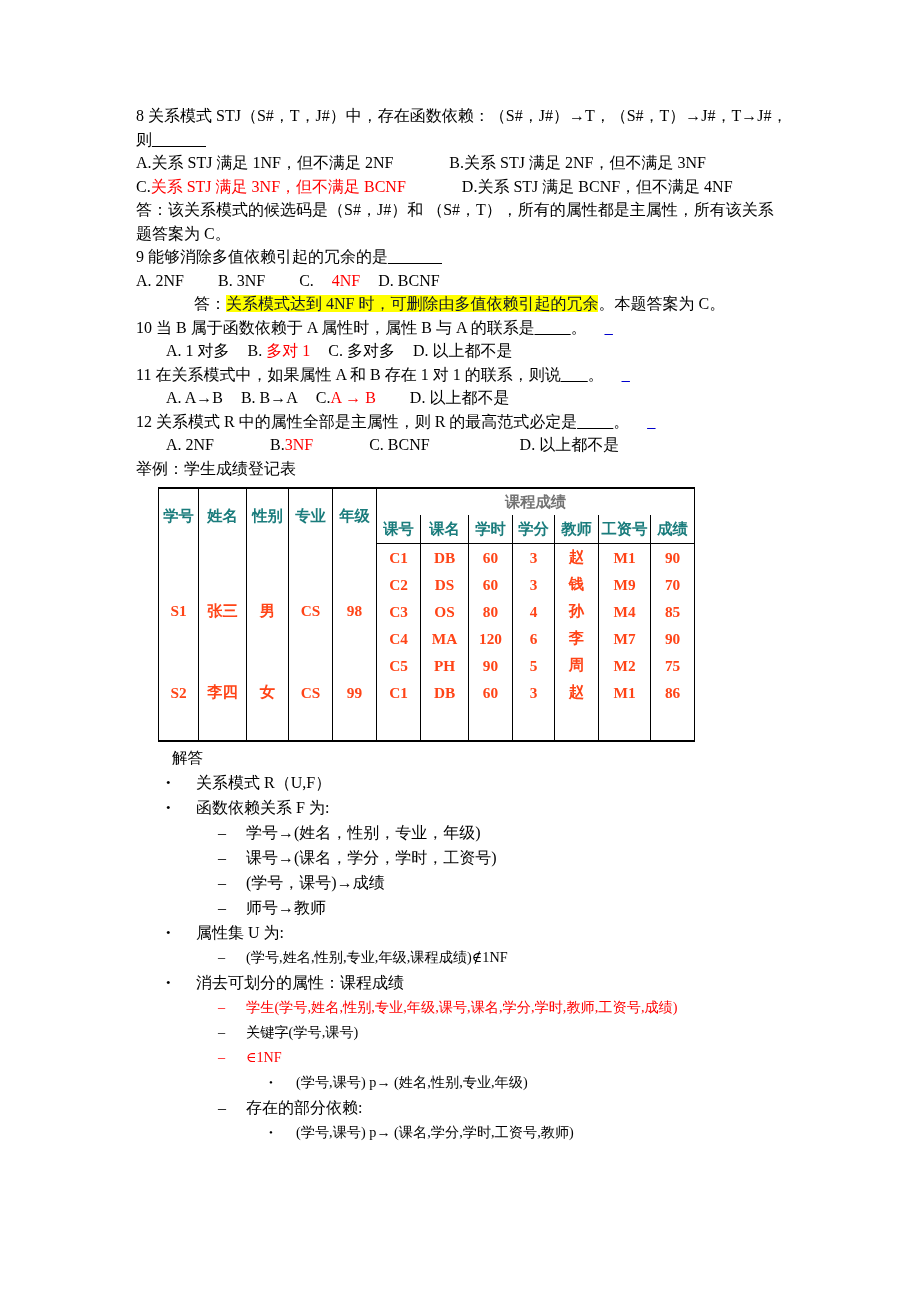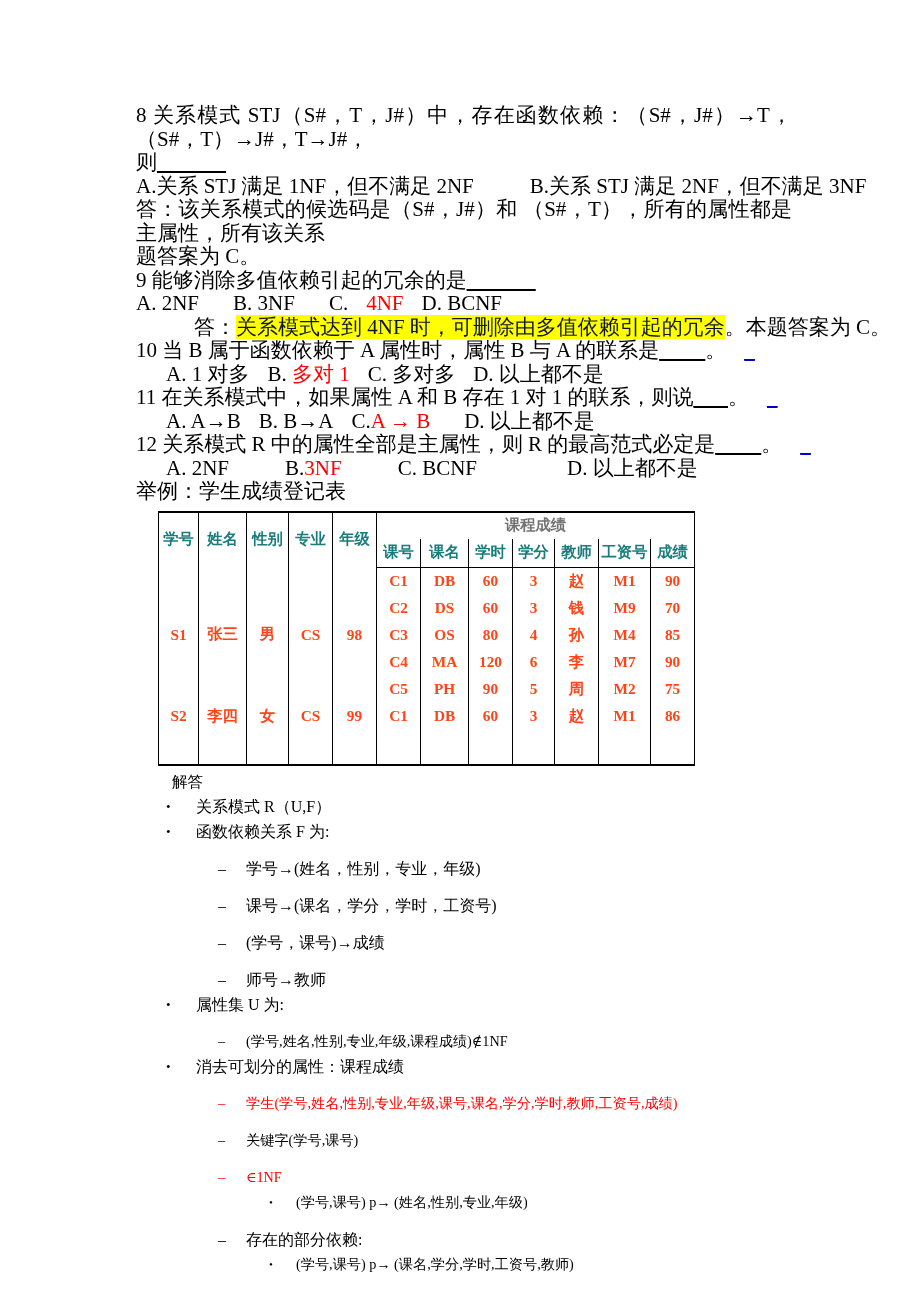--- a/index.html
+++ b/index.html
@@ -21,21 +21,21 @@
     padding: 0;
     box-sizing: border-box;
   }
   .content {
     position: absolute;
     left: 136px;
     top: 104px;
     width: 656px;
   }
   .line {
-    font-size: 21px;
+    font-size: 16px;
     line-height: 23.5px;
     white-space: nowrap;
   }
   .just {
     white-space: normal;
     text-align: justify;
     text-justify: inter-ideograph;
   }
   .red { color: #ff0000; }
   .hl { background: #ffff00; color: #0f172a; }
@@ -96,21 +96,21 @@
   td.vspan { vertical-align: top; padding-top: 5px; }
   tr.pad td { height: 34px; }
 
   
   .bl {
     font-size: 16px;
     line-height: 25px;
     position: relative;
   }
   .b1 { padding-left: 60px; }
-  .b2 { padding-left: 110px; margin-top: 12px; }
+  .b2 { padding-left: 110px; }
   .b3 { padding-left: 160px; }
   .bullet-dot::before {
     content: "\2022";
     position: absolute;
     left: 30px;
     font-size: 13px;
   }
   .b2.dash::before {
     content: "\2013";
     position: absolute;
@@ -130,20 +130,23 @@
 
 <div class="page">
   <div class="content">
 
     <div class="line just">8 关系模式 STJ（S#，T，J#）中，存在函数依赖：（S#，J#）→T，（S#，T）→J#，T→J#，</div>
     <div class="line">
       <span>则</span><span class="blank">______</span>
     </div>
     <div class="line">
       <span>A.关系 STJ 满足 1NF，但不满足 2NF</span><span class="sp-lg"></span><span>B.关系 STJ 满足 2NF，但不满足 3NF</span>
+    </div>
+    <div class="line">
+      <span>C.</span><span class="red">关系 STJ 满足 3NF，但不满足 BCNF</span><span class="sp-lg"></span><span>D.关系 STJ 满足 BCNF，但不满足 4NF</span>
     </div>
     <div class="line just">答：该关系模式的候选码是（S#，J#）和 （S#，T），所有的属性都是主属性，所有该关系</div>
     <div class="line">题答案为 C。</div>
 
     <div class="line">
       <span>9 能够消除多值依赖引起的冗余的是</span><span class="blank">______</span>
     </div>
     <div class="line">
       <span>A.   2NF</span><span class="sp-md"></span><span>B.   3NF</span><span class="sp-md"></span><span>C.</span><span class="sp-sm"></span><span class="red">4NF</span><span class="sp-sm"></span><span>D.   BCNF</span>
     </div>

